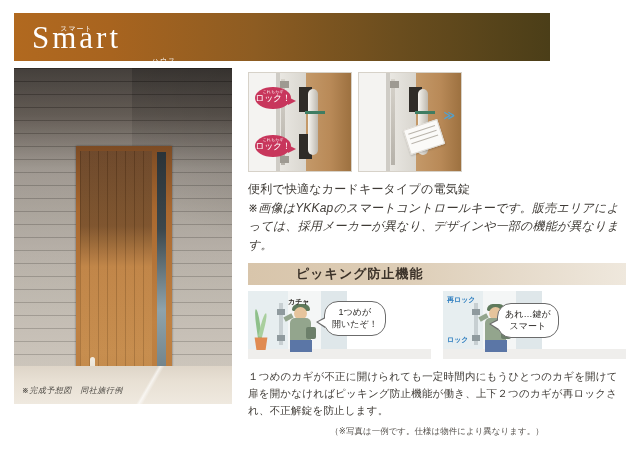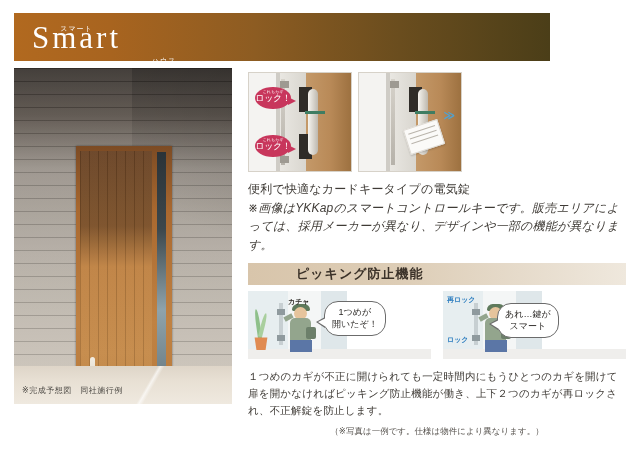--- a/index.html
+++ b/index.html
@@ -53,20 +53,21 @@
 
   
   .photo-left {
     position: absolute;
     left: 14px;
     top: 68px;
     width: 218px;
     height: 336px;
     overflow: hidden;
     background: #8d8983;
+    font-style: italic;
   }
   .wall {
     position: absolute;
     inset: 0;
     background:
       repeating-linear-gradient(to bottom,
         rgba(0,0,0,0.16) 0px, rgba(0,0,0,0.16) 1px,
         rgba(255,255,255,0.05) 1px, rgba(255,255,255,0.05) 13px),
       linear-gradient(to bottom, #3a3531 0%, #5b534c 14%, #9a938b 30%, #b3aca3 55%, #c3bcb2 78%, #cfc8bd 100%);
   }

